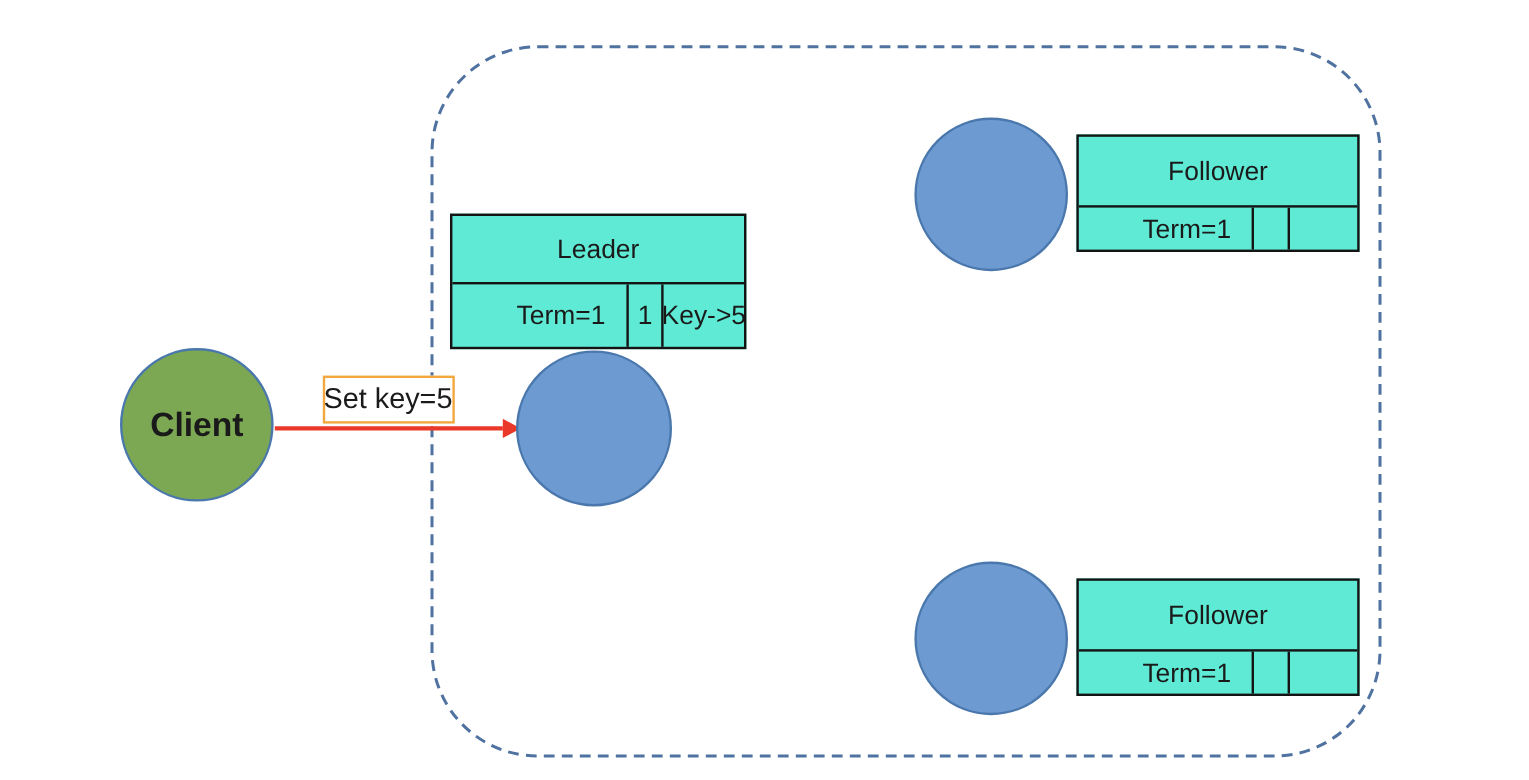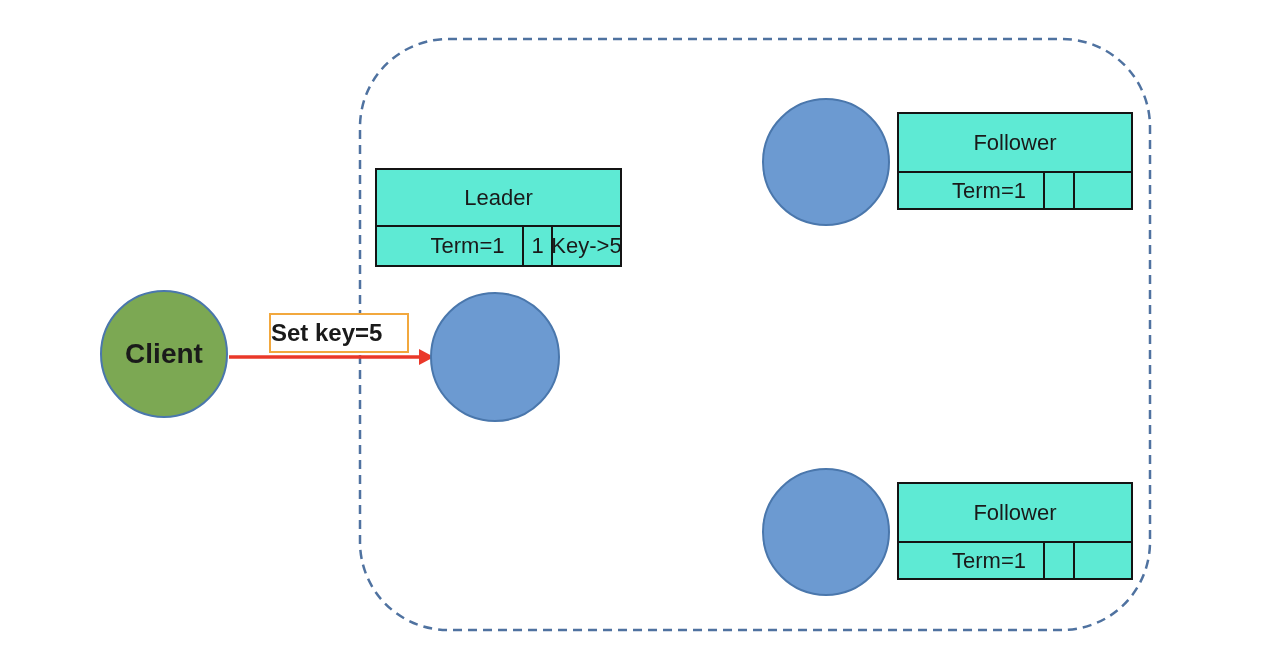--- a/index.html
+++ b/index.html
@@ -49,43 +49,42 @@
     background: #6c9ad1;
   }
   .follower-circle-bottom {
     left: 762px; top: 468px;
     width: 128px; height: 128px;
     background: #6c9ad1;
   }
   .request-label {
     position: absolute;
     left: 269px; top: 313px;
-    width: 140px; height: 40px;
+    width: 110px; height: 40px;
     box-sizing: border-box;
     background: #ffffff;
     border: 2px solid #f2a83e;
     display: flex;
     align-items: center;
-    justify-content: flex-start;
+    justify-content: flex-end;
     font-size: 24px;
     white-space: nowrap;
-    font-weight: bold;
   }
   .node-table {
     position: absolute;
     box-sizing: border-box;
     background: #5eead4;
     border: 2px solid #141414;
     font-size: 22px;
     display: flex;
     flex-direction: column;
   }
   .leader-table {
-    left: 375px; top: 168px;
-    width: 247px; height: 99px;
+    left: 375px; top: 178px;
+    width: 247px; height: 113px;
   }
   .follower-table-top {
     left: 897px; top: 112px;
     width: 236px; height: 98px;
   }
   .follower-table-bottom {
     left: 897px; top: 482px;
     width: 236px; height: 98px;
   }
   .node-table .hdr {

